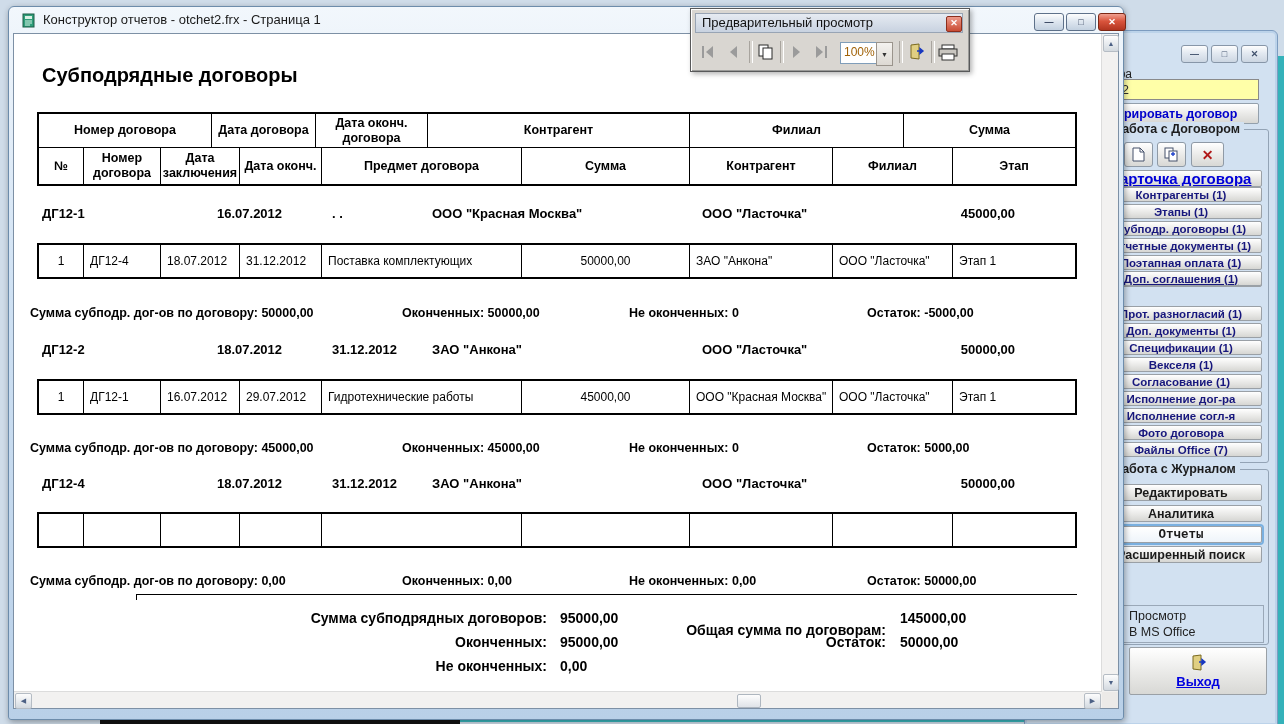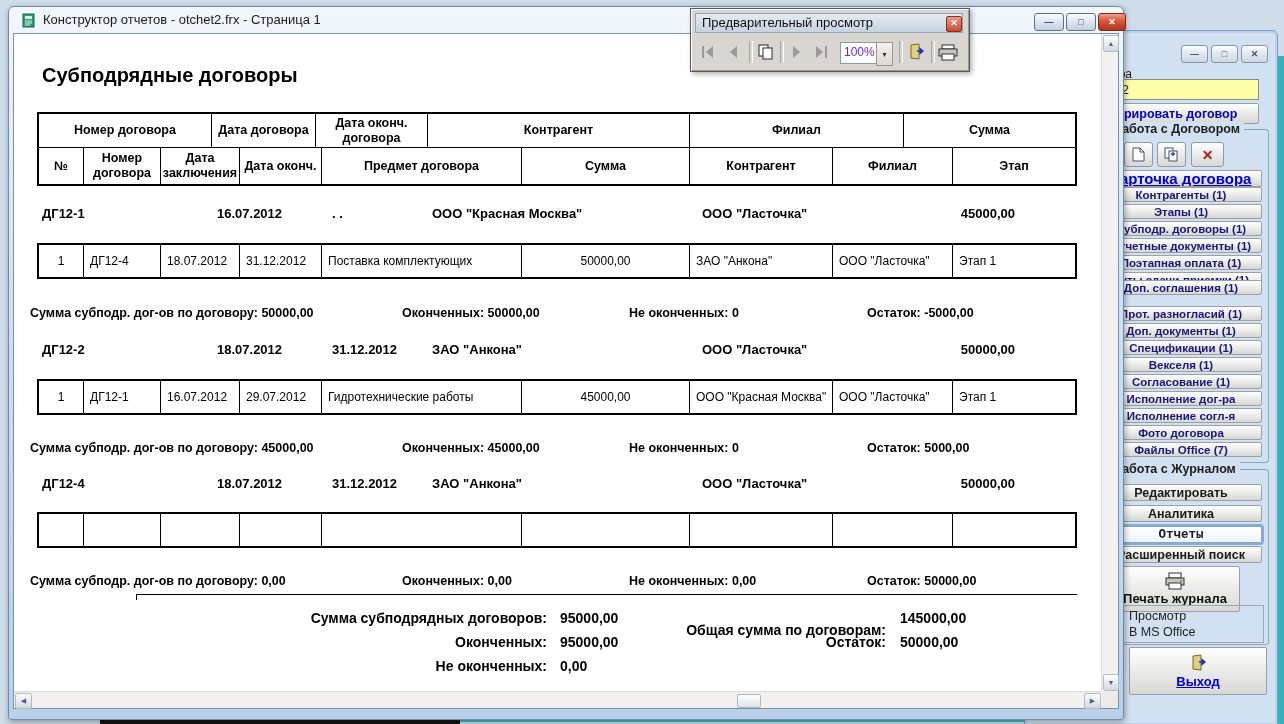--- a/index.html
+++ b/index.html
@@ -114,21 +114,21 @@
            box-shadow:inset 1px 1px 0 #fff, inset -1px -1px 0 #9a9a98, 2px 2px 5px rgba(0,0,0,.3);z-index:3;}
   .pv-title{position:absolute;left:4px;top:4px;width:268px;height:20px;
             background:linear-gradient(#e6ebf2,#c8d2e0);border:1px solid #98a4b4;box-sizing:border-box;
             font:13px/18px "Liberation Sans",sans-serif;color:#111;padding-left:6px;}
   .pv-close{position:absolute;left:255px;top:7px;width:14px;height:14px;border:1px solid #8c2e1c;border-radius:2px;
             background:linear-gradient(#ee9a8a,#c94c34);color:#fff;font:bold 9px/12px "Liberation Sans",sans-serif;
             text-align:center;cursor:pointer;}
   .pv-btn{position:absolute;top:30px;width:22px;height:26px;display:flex;align-items:center;justify-content:center;cursor:pointer;}
   .pv-sep{position:absolute;top:32px;width:2px;height:22px;border-left:1px solid #a8a49e;border-right:1px solid #fff;}
   .pv-combo{position:absolute;left:149px;top:33px;width:32px;height:20px;background:#fff;border:1px solid #7f9db9;
-            font:12px/18px "Liberation Sans",sans-serif;color:#6d28d9;padding-left:3px;box-sizing:content-box;}
+            font:12px/18px "Liberation Sans",sans-serif;color:#a16207;padding-left:3px;box-sizing:content-box;}
   .pv-drop{position:absolute;left:185px;top:33px;width:15px;height:22px;background:linear-gradient(#f4f2ef,#ddd9d3);
            border:1px solid #9a948c;display:flex;align-items:center;justify-content:center;
            font-size:7px;color:#333;cursor:pointer;}
 </style>
 </head>
 <body>
 
 <div class="abs" id="desk-right"></div>
 <div class="abs" id="desk-bottom-black"></div>
 <div class="abs" id="desk-bottom-teal"></div>
@@ -164,48 +164,39 @@
       <span style="font:bold 14px 'Liberation Sans',sans-serif;color:#b01818;">✕</span>
     </div>
 
     <button class="sbtn blue" style="top:40px;">Карточка договора</button>
     <button class="sbtn" style="top:57px;">Контрагенты (1)</button>
     <button class="sbtn" style="top:74px;">Этапы (1)</button>
     <button class="sbtn" style="top:91px;">Субподр. договоры (1)</button>
     <button class="sbtn" style="top:108px;">Отчетные документы (1)</button>
     <button class="sbtn" style="top:125px;">Поэтапная оплата (1)</button>
     <button class="sbtn" style="top:142px;">Акты сдачи-приемки (1)</button>
-    <button class="sbtn" style="top:150px;">Доп. соглашения (1)</button>
+    <button class="sbtn" style="top:141px;text-decoration:underline;">Доп. соглашения (1)</button>
     <button class="sbtn" style="top:176px;">Прот. разногласий (1)</button>
     <button class="sbtn" style="top:193px;">Доп. документы (1)</button>
     <button class="sbtn" style="top:210px;">Спецификации (1)</button>
     <button class="sbtn" style="top:227px;">Векселя (1)</button>
     <button class="sbtn" style="top:244px;">Согласование (1)</button>
     <button class="sbtn" style="top:261px;">Исполнение дог-ра</button>
     <button class="sbtn" style="top:278px;">Исполнение согл-я</button>
     <button class="sbtn" style="top:295px;">Фото договора</button>
     <button class="sbtn" style="top:312px;">Файлы Office (7)</button>
   </div>
 
   <div class="gbox" style="top:438px;height:174px;">
     <span class="gb-label">Работа с Журналом</span>
     <button class="jbtn" style="top:14px;">Редактировать</button>
     <button class="jbtn" style="top:35px;">Аналитика</button>
     <button class="jbtn active" style="top:56px;">Отчеты</button>
     <button class="jbtn" style="top:76px;">Расширенный поиск</button>
 
-    <button class="print-btn">
-      <svg width="22" height="18" viewBox="0 0 22 18">
-        <rect x="5" y="1" width="12" height="5" fill="#fff" stroke="#333"></rect>
-        <rect x="2" y="6" width="18" height="7" fill="#c9c6c0" stroke="#333"></rect>
-        <circle cx="17" cy="9" r="1" fill="#3a6"></circle>
-        <rect x="5" y="11" width="12" height="6" fill="#fff" stroke="#333"></rect>
-      </svg>
-      <span>Печать журнала</span>
-    </button>
 
     <div class="opt-frame">
       <div class="opt-row" style="top:2px;">
         <span class="opt-radio"></span>
         <span class="opt-text">Просмотр</span>
       </div>
       <div class="opt-row" style="top:18px;">
         <span class="opt-radio"></span>
         <span class="opt-text">В MS Office</span>
       </div>

